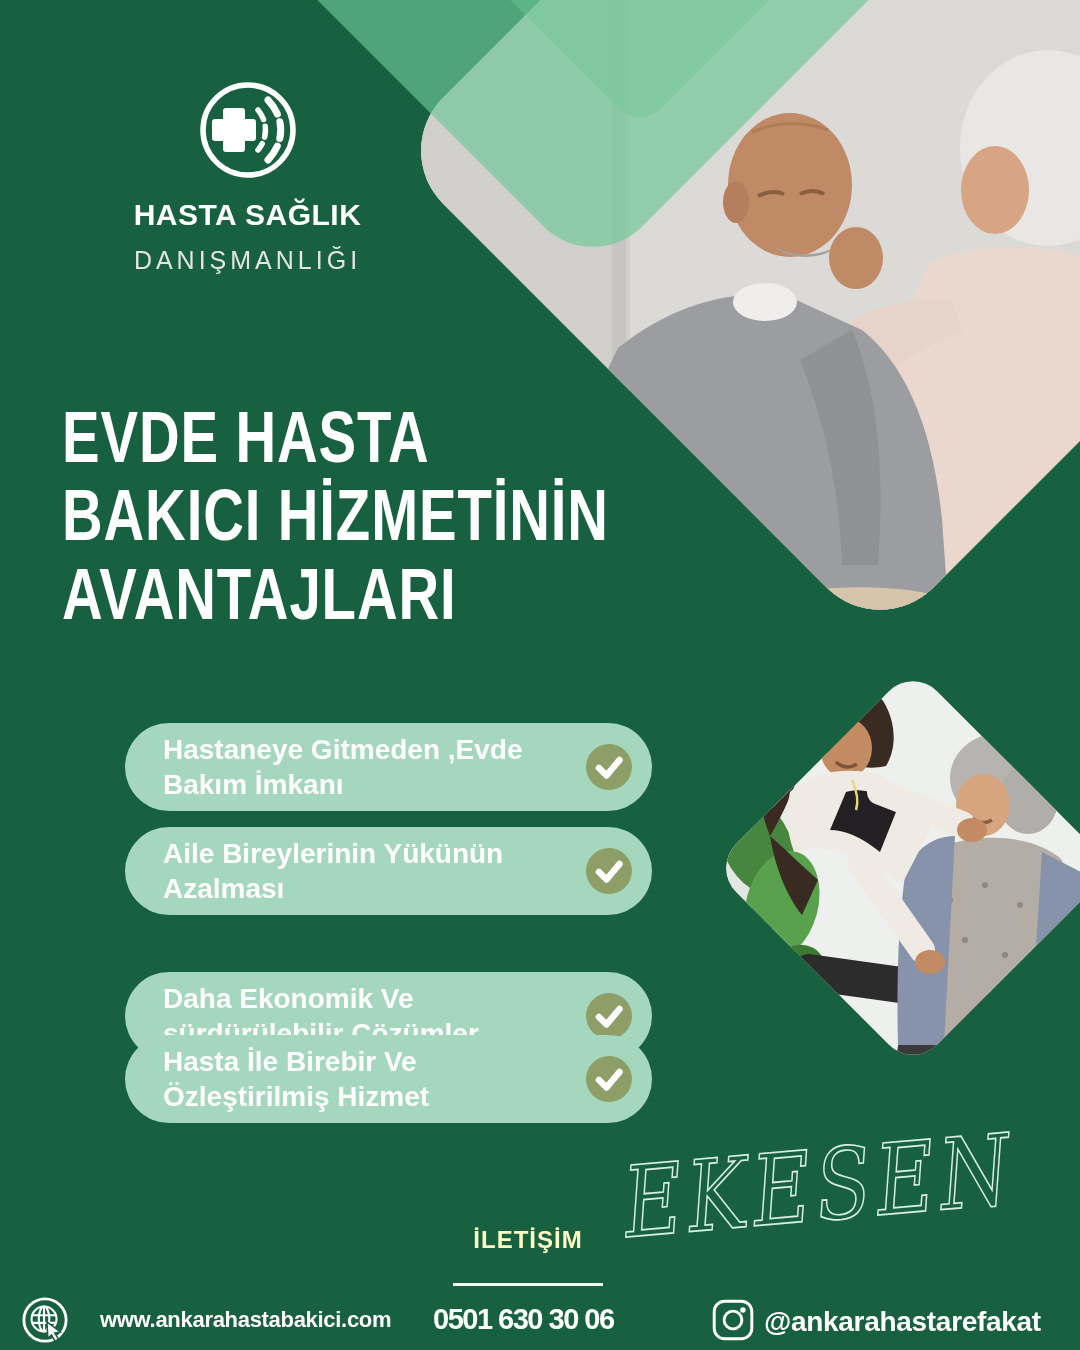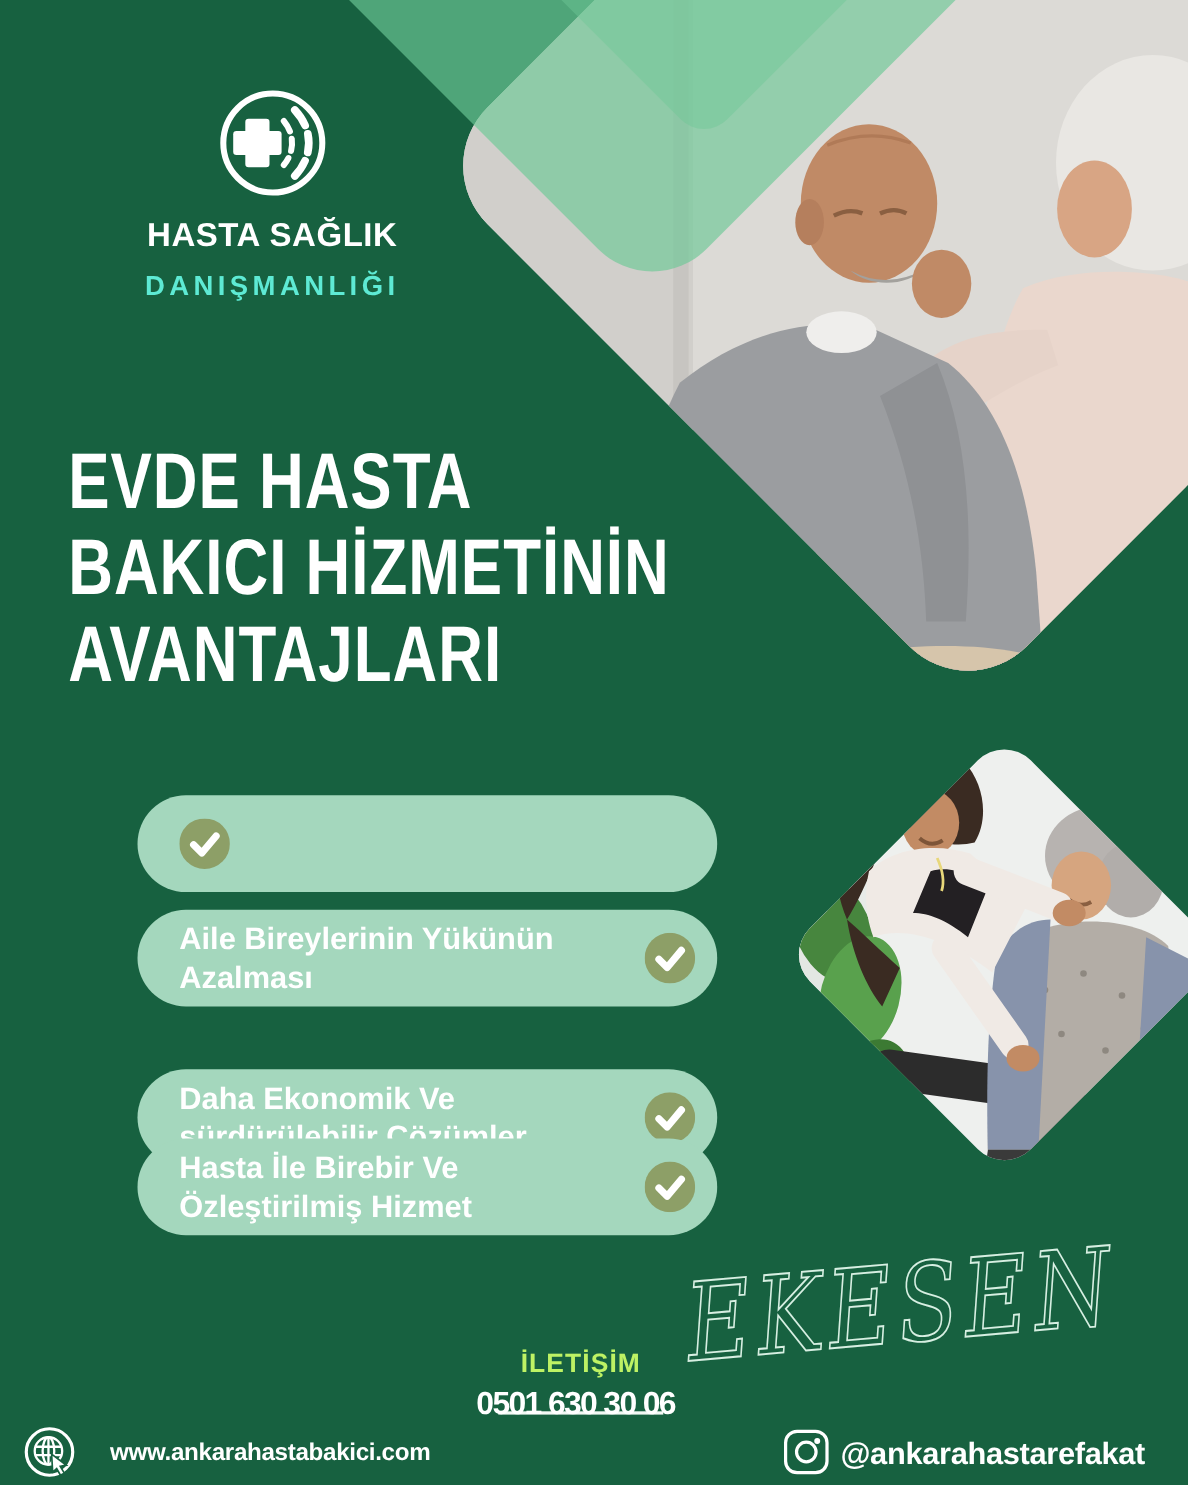--- a/index.html
+++ b/index.html
@@ -9,43 +9,43 @@
     font-family:"Liberation Sans",sans-serif;
     -webkit-font-smoothing:antialiased;
   }
   .abs{position:absolute;}
   
   #artLayer{position:absolute;left:0;top:0;width:1080px;height:1350px;}
   
   .logo-wrap{left:130px;top:80px;width:235px;text-align:center;}
   .logo-icon{width:100px;height:100px;margin:0 auto;display:block;}
   .logo-title{margin-top:18px;color:#ffffff;font-weight:bold;font-size:30px;letter-spacing:.5px;white-space:nowrap;}
-  .logo-sub{margin-top:14px;color:#5eead4;font-weight:700;font-size:25px;letter-spacing:4px;white-space:nowrap;}
+  .logo-sub{margin-top:14px;color:#e5e5e5;font-weight:400;font-size:25px;letter-spacing:4px;white-space:nowrap;}
   
   .headline{
     left:62px;top:398px;color:#ffffff;font-weight:bold;font-size:64px;line-height:70px;
     transform:scale(.88,1.12);transform-origin:left top;white-space:nowrap;letter-spacing:1px;
   }
   
   .pill{
     left:125px;width:527px;height:88px;background:#a4d7bd;border-radius:44px;
     display:flex;align-items:center;justify-content:space-between;
     padding:0 20px 0 38px;box-sizing:border-box;
   }
   .pill-text{color:#ffffff;font-weight:bold;font-size:28px;line-height:35px;}
   .check-badge{width:46px;height:46px;flex:0 0 46px;}
   
   .sig-svg{left:600px;top:1118px;width:440px;height:150px;overflow:visible;}
   
-  .contact-heading{left:408px;top:1226px;width:240px;text-align:center;color:#bef264;font-weight:bold;font-size:24px;letter-spacing:1px;}
+  .contact-heading{left:408px;top:1226px;width:240px;text-align:center;color:#fef9c3;font-weight:bold;font-size:24px;letter-spacing:1px;}
   .contact-rule{left:453px;top:1283px;width:150px;height:3px;background:#f2f8f4;}
   .c-icon{width:48px;height:48px;}
   .c-text{color:#ffffff;font-weight:bold;white-space:nowrap;}
   .website-text{left:100px;top:1307px;font-size:22px;letter-spacing:-0.3px;}
-  .phone-text{left:433px;top:1260px;font-size:29px;letter-spacing:-1.5px;}
+  .phone-text{left:433px;top:1303px;font-size:29px;letter-spacing:-1.5px;}
   .insta-text{left:764px;top:1306px;font-size:28px;letter-spacing:-0.3px;}
 </style>
 </head>
 <body>
 
 <div class="canvas">
 
   <svg id="artLayer" viewBox="0 0 1080 1350" aria-hidden="true">
     <defs>
       <clipPath id="clipP1">
@@ -155,20 +155,24 @@
     <div class="logo-sub">DANIŞMANLIĞI</div>
   </div>
 
   <div class="abs headline">
     <div>EVDE HASTA</div>
     <div>BAKICI HİZMETİNİN</div>
     <div>AVANTAJLARI</div>
   </div>
 
   <div class="abs pill" style="top:723px;">
+    <div class="pill-text">
+      <div>Hastaneye Gitmeden ,Evde</div>
+      <div>Bakım İmkanı</div>
+    </div>
     <svg class="check-badge" viewBox="0 0 46 46">
       <circle cx="23" cy="23" r="23" fill="#8d9f67"></circle>
       <path d="M13,24 L20.5,31.5 L33.5,16" fill="none" stroke="#ffffff" stroke-width="6.5" stroke-linecap="round" stroke-linejoin="round"></path>
     </svg>
   </div>
 
   <div class="abs pill" style="top:827px;">
     <div class="pill-text">
       <div>Aile Bireylerinin Yükünün</div>
       <div>Azalması</div>

